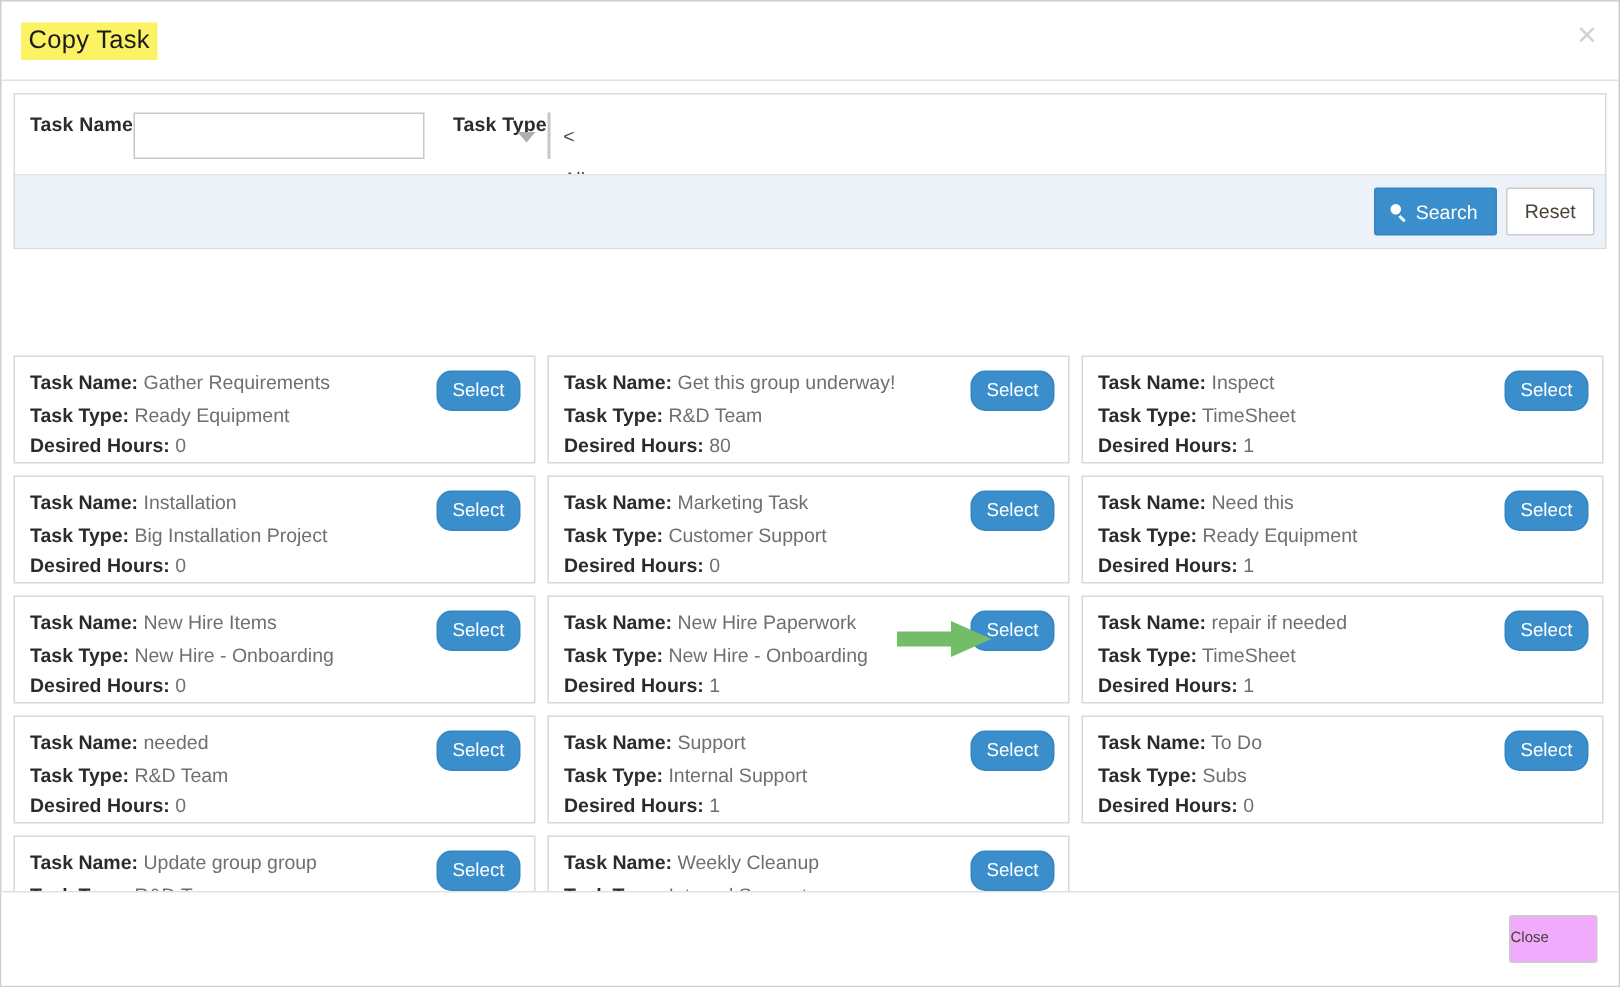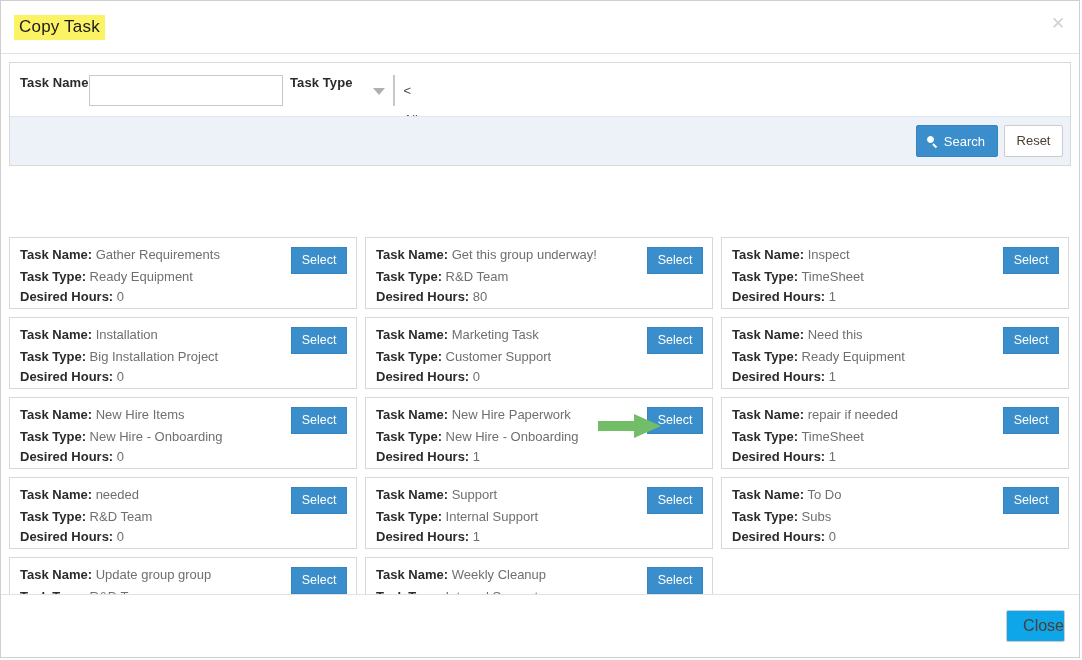--- a/index.html
+++ b/index.html
@@ -238,21 +238,21 @@
     right: 9px;
     top: 9px;
     width: 56px;
     height: 27px;
     background: #3a8ecb;
     border: 1px solid #3485c0;
     color: #ffffff;
     font-size: 12.5px;
     line-height: 25px;
     text-align: center;
-    border-radius: 0;
+    border-radius: 10px;
     cursor: pointer;
     box-sizing: border-box;
   }
 
   
   .annot-arrow {
     position: absolute;
     left: 597px;
     top: 359px;
     width: 64px;
@@ -267,26 +267,26 @@
     border-top: 1px solid #e2e2e2;
     position: relative;
     background: #ffffff;
   }
   .btn-close {
     position: absolute;
     right: 14px;
     top: 15px;
     width: 59px;
     height: 32px;
-    background: #0ea5e9;
+    background: #f0abfc;
     border: 1px solid #cccccc;
     color: #4a4033;
-    text-align: right;
+    text-align: left;
     line-height: 30px;
-    font-size: 16px;
+    font-size: 10px;
     border-radius: 2px;
     cursor: pointer;
     box-sizing: border-box;
     font-family: "Liberation Sans", sans-serif;
   }
 </style>
 </head>
 <body>
 
 <div class="dialog">
@@ -299,21 +299,21 @@
   <div class="dialog-body">
 
     <div class="search-panel">
       <div class="search-fields">
 
         <div class="field-group name">
           <div class="field-label">Task Name</div>
           <input class="text-input" type="text" value="" placeholder="" style="">
         </div>
 
-        <div class="field-group type" style="margin-left:4px;gap:40px;">
+        <div class="field-group type" style="margin-left:16px;">
           <div class="field-label">Task Type</div>
           <div class="select-box">
             <span class="select-value">&lt; All &gt;</span>
             <span class="select-arrow"></span>
           </div>
         </div>
 
       </div>
 
       <div class="search-actions">

